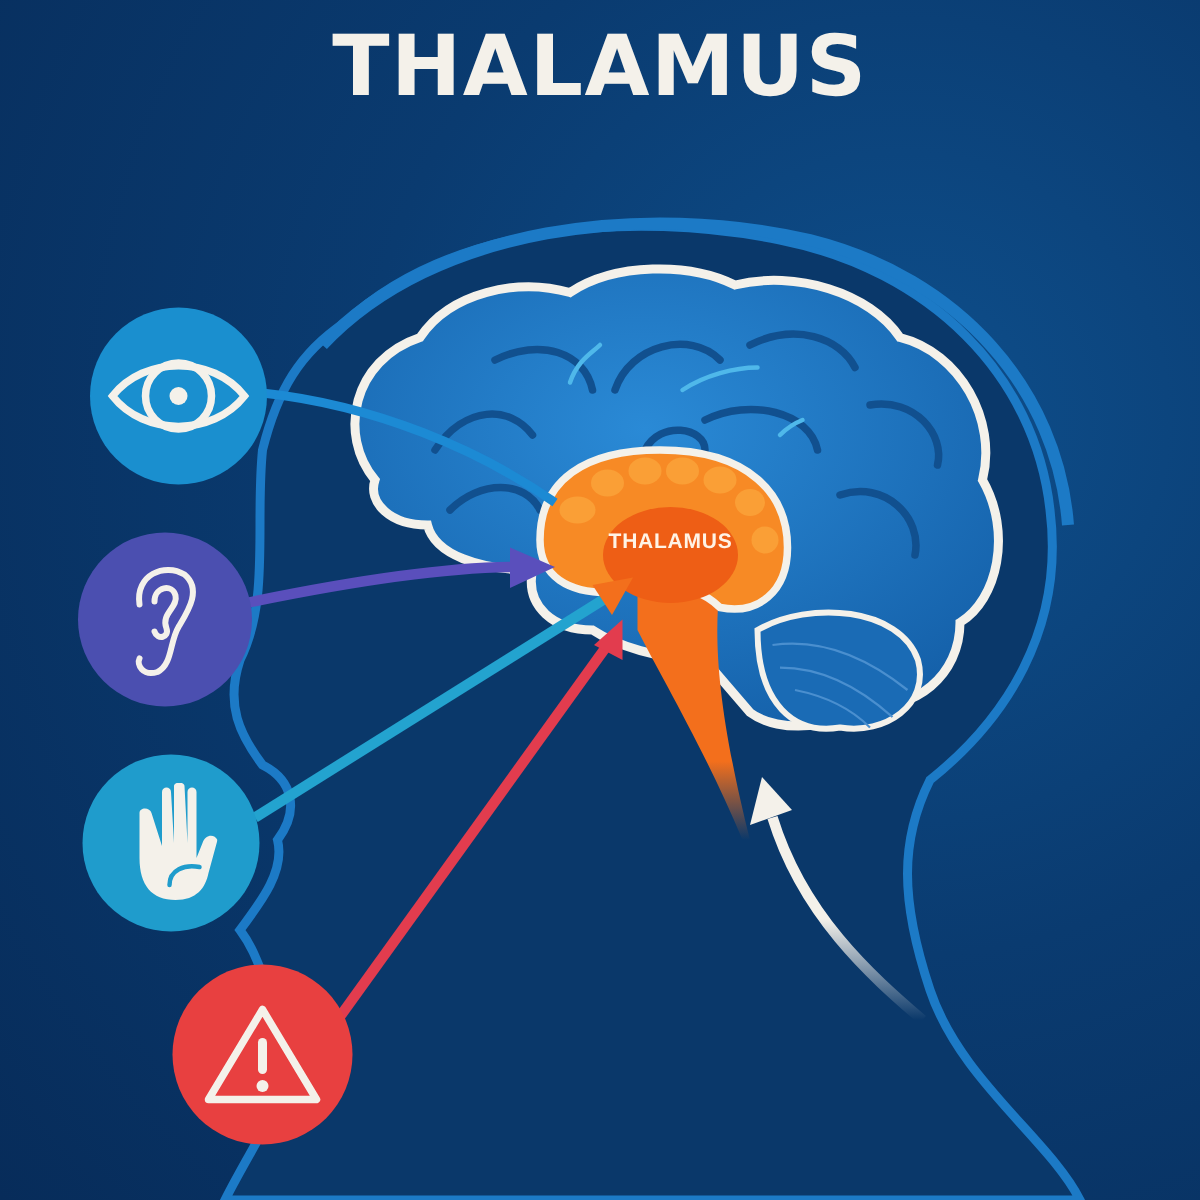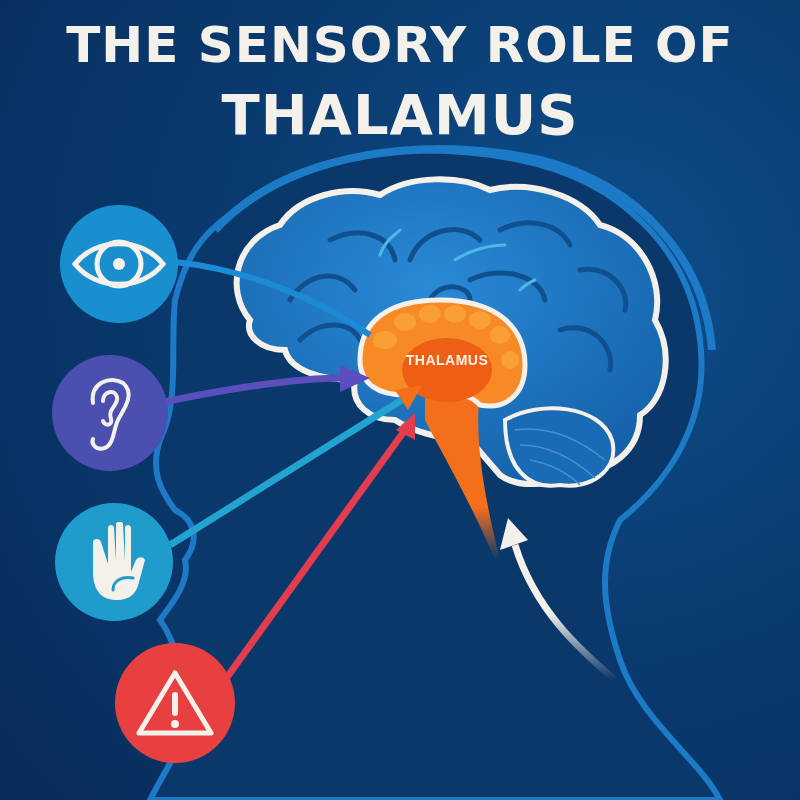--- a/index.html
+++ b/index.html
@@ -88,21 +88,20 @@
     <path d="M170 545 L405 398" fill="none" stroke="#23a3cf" stroke-width="7"></path>
     <polygon points="422,385 395,390 408,410" fill="#f36f1c"></polygon>
     <path d="M225 680 L405 430" fill="none" stroke="#e23c4e" stroke-width="7"></path>
     <polygon points="415,413 396,430 415,440" fill="#e23c4e"></polygon>
 
     <path d="M615 680 C580 650 535 610 515 545" fill="none" stroke="url(#whiteArrow)" stroke-width="7"></path>
     <polygon points="508,518 500,550 528,540" fill="#f4f1ea"></polygon>
   </svg>
 
   <div class="title">
-    <span class="l1">THE SENSORY ROLE OF</span>
     <span class="l2">THALAMUS</span>
   </div>
 
   <div class="thal-label">THALAMUS</div>
 
   <div class="icon-circle" style="left:60px;top:205px;width:118px;height:118px;background:#1a8fcf;">
     <svg width="96" height="60" viewBox="0 0 96 60">
       <path d="M4 30 C25 3 71 3 92 30 C71 57 25 57 4 30 Z" fill="none" stroke="#f4f1ea" stroke-width="5"></path>
       <circle cx="48" cy="30" r="22" fill="none" stroke="#f4f1ea" stroke-width="5"></circle>
       <circle cx="48" cy="30" r="6" fill="#f4f1ea"></circle>

